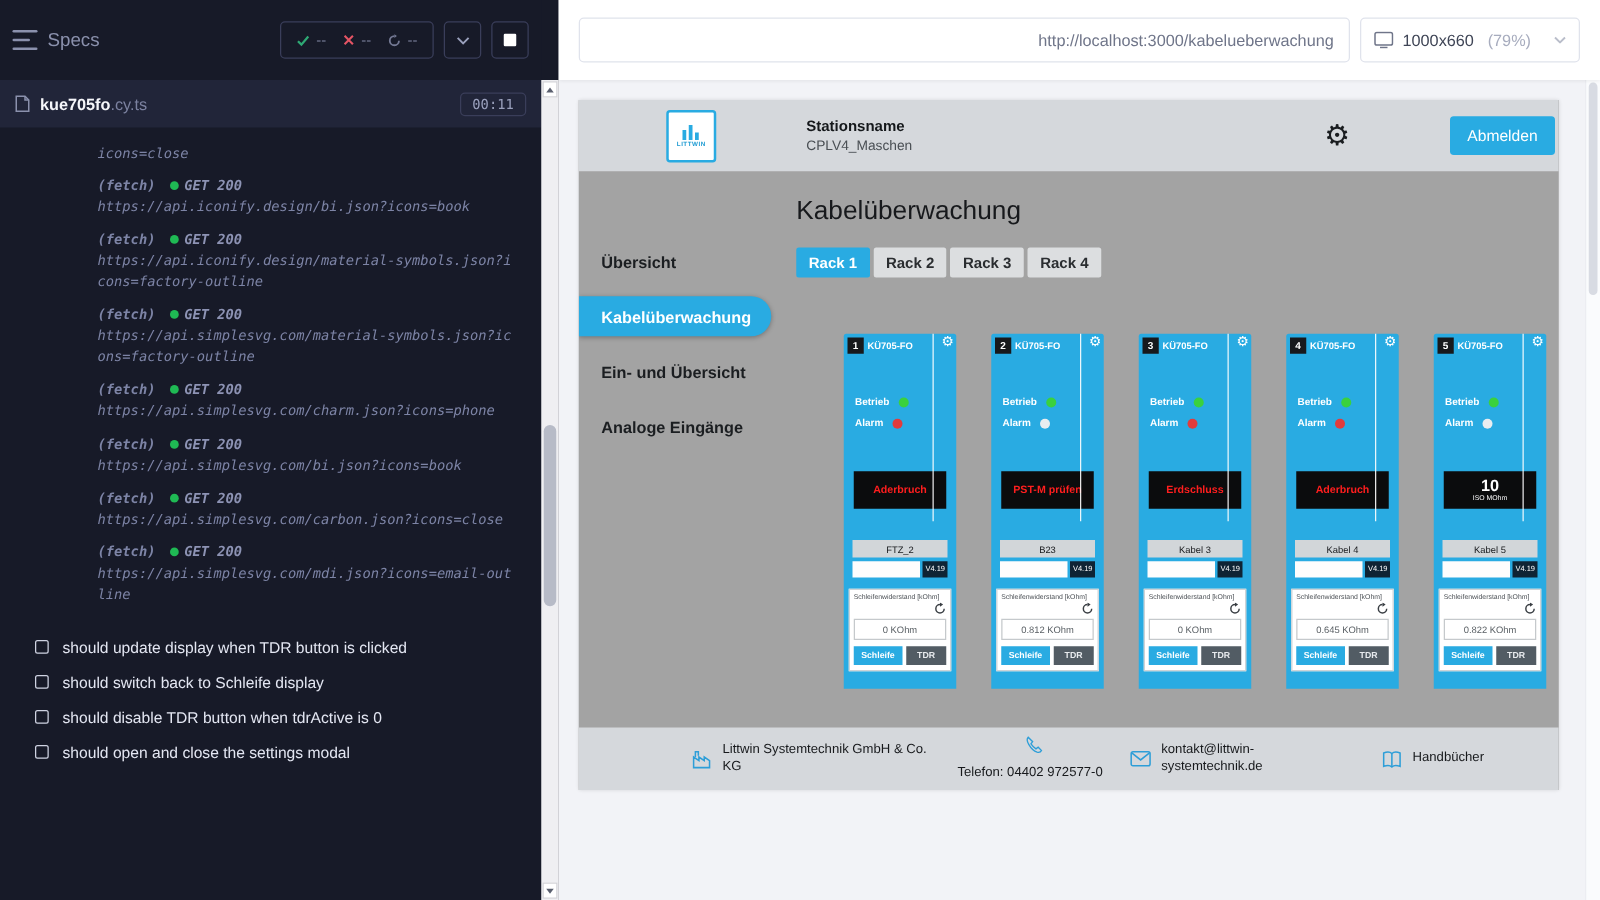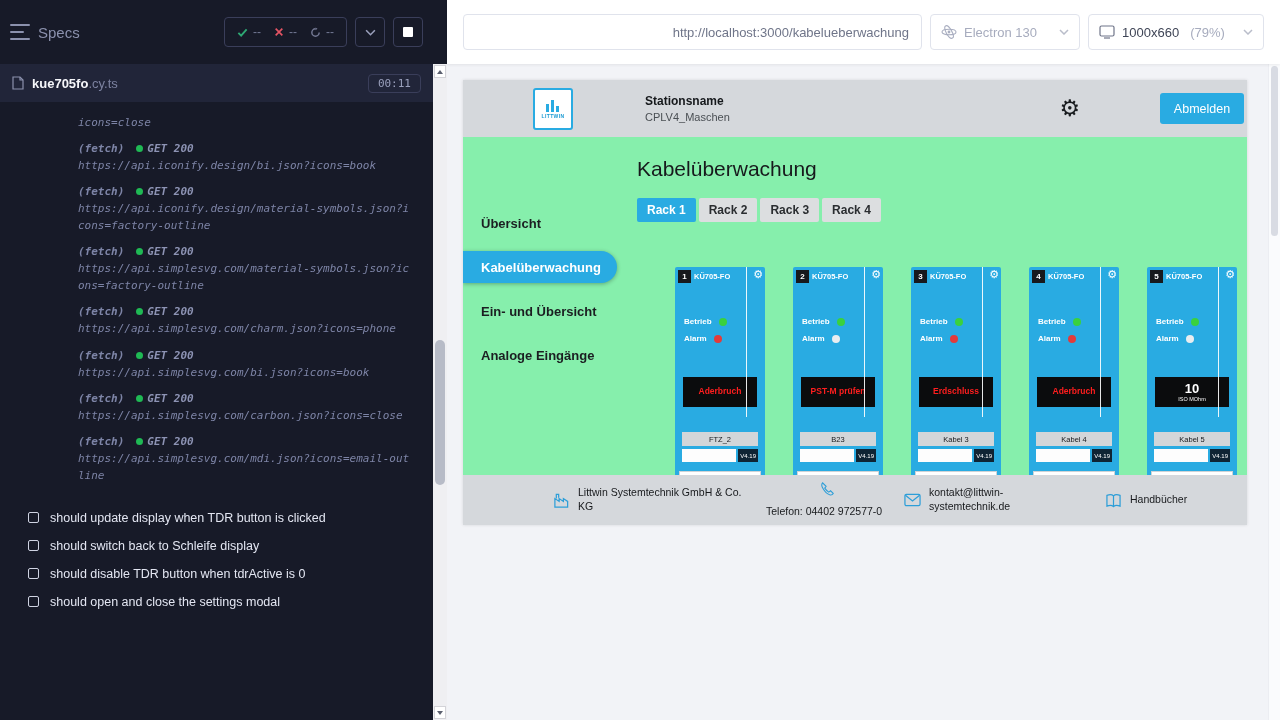--- a/index.html
+++ b/index.html
@@ -49,33 +49,33 @@
   .right { flex:1; display:flex; flex-direction:column; position:relative; background:#f2f3f7; }
   .toolbar { height:64px; background:#fff; display:flex; align-items:center; padding:0 16px; gap:8px; box-shadow:0 1px 3px rgba(0,0,0,.07); position:relative; z-index:5; }
   .url-box { flex:1; height:36px; border:1px solid #e0e3ec; border-radius:4px; display:flex; align-items:center; padding:0 12px; font-size:13px; color:#6f7589; background:#fff;justify-content:flex-end; }
   .select-box { height:36px; border:1px solid #e0e3ec; border-radius:4px; display:flex; align-items:center; padding:0 10px; gap:7px; background:#fff; font-size:13px; }
   .browser-box { width:150px; color:#a7acbe; }
   .size-box { width:176px; }
   .size-num { color:#3f4556; } .size-zoom { color:#a7acbe; margin-left:4px; }
   .chev { margin-left:auto; }
 
   .aut { flex:1; padding:16px; }
-  .app { width:784px; height:445px; background:#86efac; position:relative; overflow:hidden; box-shadow:0 0 3px rgba(0,0,0,.12); }
+  .app { width:784px; height:552px; background:#a3a3a3; position:relative; overflow:hidden; box-shadow:0 0 3px rgba(0,0,0,.12); }
 
   .app-header { height:57px; background:#d5d8dc; display:flex; align-items:center; }
   .logo { width:40px; height:42px; background:#fff; border:2px solid #29abe2; border-radius:3px; margin-left:70px; display:flex; flex-direction:column; align-items:center; justify-content:center; gap:1px; }
   .logo-text { font-size:5px; font-weight:700; color:#1b9ad2; letter-spacing:.4px; }
   .station { margin-left:72px; }
   .station-label { font-size:12px; font-weight:700; color:#15181b; }
   .station-value { font-size:11px; color:#4a4f54; margin-top:3px; }
   .header-gear { margin-left:auto; font-size:23px; color:#1a1d20; line-height:1; }
   .logout { margin-left:80px; margin-right:3px; width:84px; height:31px; background:#29abe2; color:#fff; border:none; border-radius:3px; font-size:12.5px; cursor:pointer; }
 
   .app-body { display:flex; height:414px; overflow:hidden; }
-  .nav { width:155px; padding-top:64px; flex-shrink:0; }
+  .nav { width:155px; padding-top:50px; flex-shrink:0; }
   .nav-item { height:44px; display:flex; align-items:center; padding-left:18px; font-size:13px; font-weight:700; color:#1b1e21; cursor:pointer; }
   .nav-item.active { background:#29abe2; color:#fff; border-radius:0 18px 18px 0; height:32px; margin:6px 1px 6px 0; box-shadow:0 1px 4px rgba(0,0,0,.3); }
 
   .content { flex:1; padding:20px 0 0 19px; }
   .page-title { font-size:21px; font-weight:500; color:#17191c; }
   .tabs { display:flex; gap:3px; margin-top:17px; }
   .tab { height:24px; padding:0 10px; display:flex; align-items:center; font-size:12px; background:#dcdee0; color:#2a2d30; border-radius:2px; font-weight:600; cursor:pointer; }
   .tab.active { background:#29abe2; color:#fff; }
 
   .cards { display:flex; gap:28px; margin-top:45px; padding-left:38px; }
@@ -233,31 +233,20 @@
       </div>
   </div>
 </div>
 
 <div class="right">
 
   <div class="toolbar">
     <div class="url-box">
       <span>http://localhost:3000/kabelueberwachung</span>
     </div>
-    <div class="select-box browser-box">
-      <svg width="16" height="16" viewBox="0 0 16 16">
-        <ellipse cx="8" cy="8" rx="7" ry="2.8" stroke="#a9aec0" stroke-width="1.1" fill="none"></ellipse>
-        <ellipse cx="8" cy="8" rx="7" ry="2.8" stroke="#a9aec0" stroke-width="1.1" fill="none" transform="rotate(60 8 8)"></ellipse>
-        <circle cx="8" cy="8" r="1.4" fill="#a9aec0"></circle>
-      </svg>
-      <span>Electron 130</span>
-      <svg class="chev" width="10" height="6" viewBox="0 0 10 6">
-          <path d="M1 1 L5 5 L9 1" stroke="#b9bdca" stroke-width="1.5" fill="none"></path>
-        </svg>
-    </div>
     <div class="select-box size-box">
       <svg width="16" height="14" viewBox="0 0 16 14">
         <rect x="1" y="1" width="14" height="10" rx="1.5" stroke="#6f7589" stroke-width="1.2" fill="none"></rect>
         <path d="M5 13 H11" stroke="#6f7589" stroke-width="1.2"></path>
       </svg>
       <span class="size-num">1000x660</span>
       <span class="size-zoom">(79%)</span>
       <svg class="chev" width="10" height="6" viewBox="0 0 10 6">
           <path d="M1 1 L5 5 L9 1" stroke="#b9bdca" stroke-width="1.5" fill="none"></path>
         </svg>

